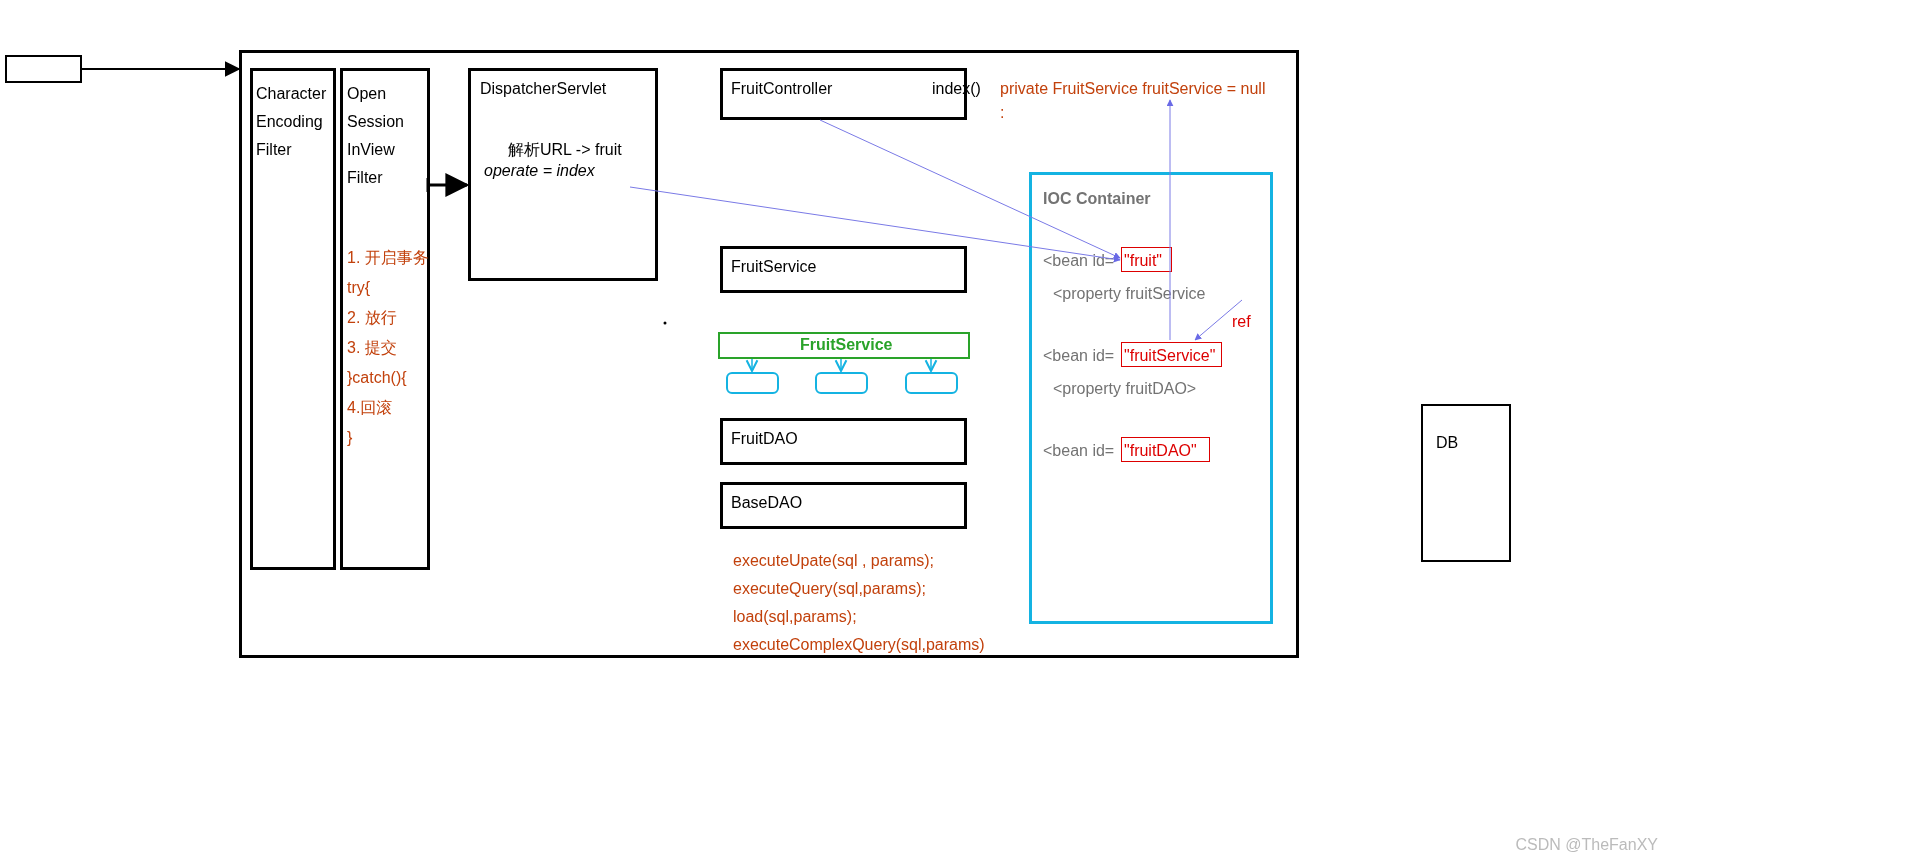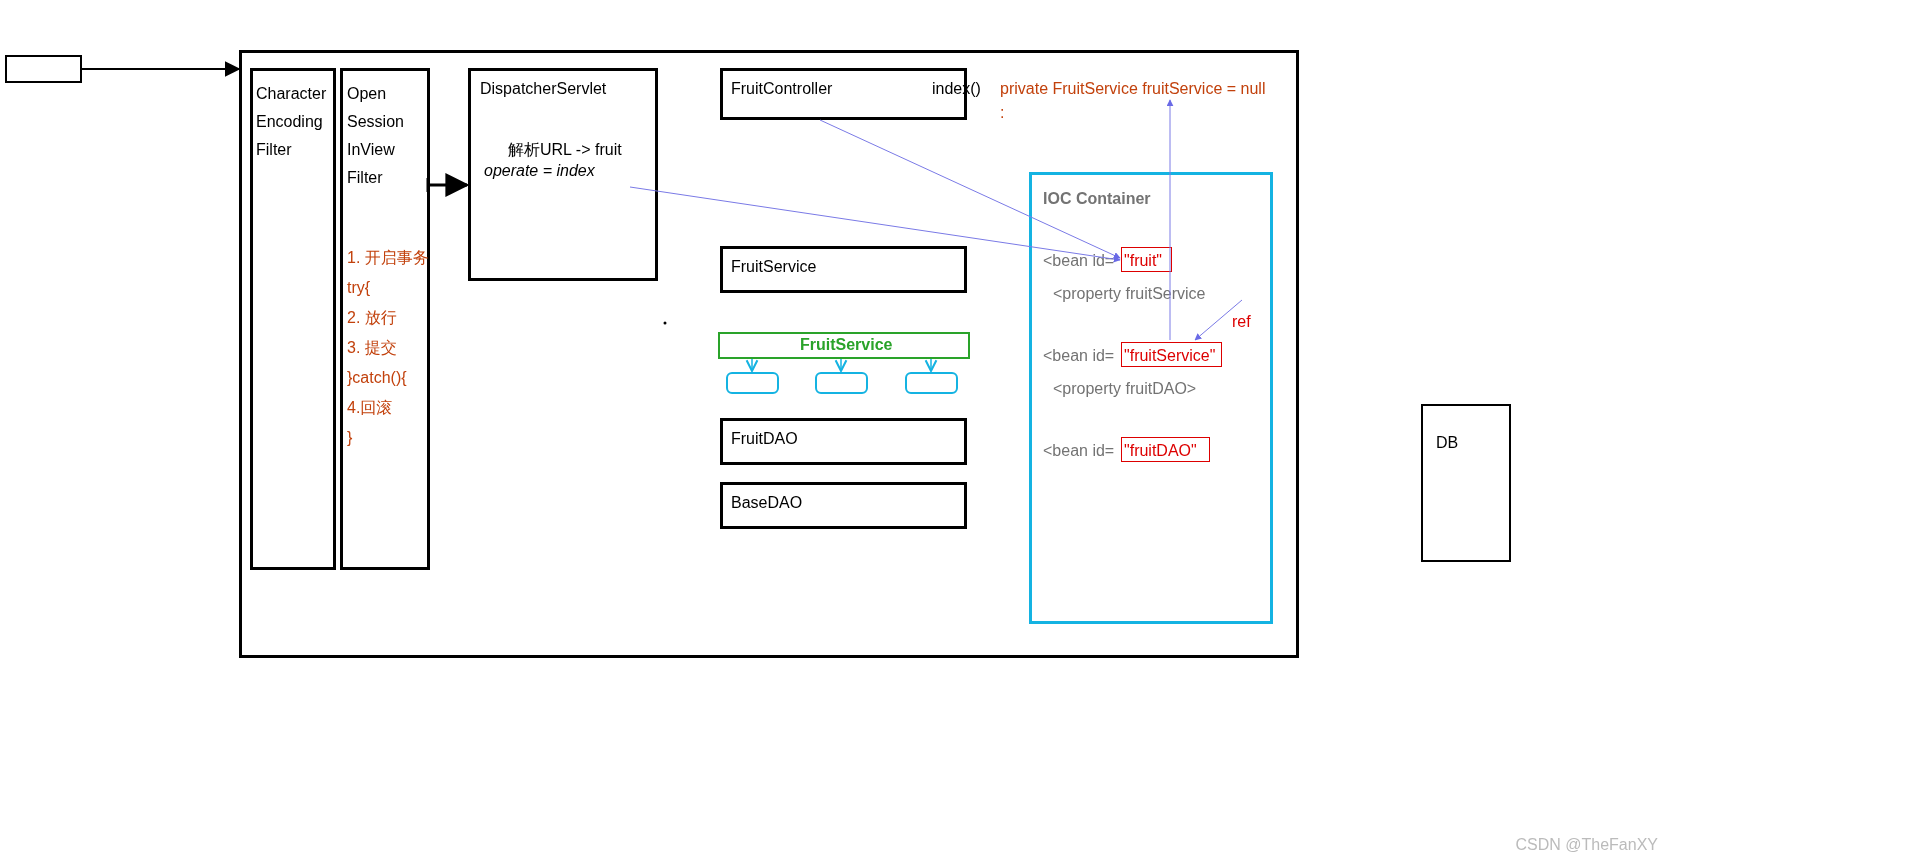--- a/index.html
+++ b/index.html
@@ -75,20 +75,24 @@
   <div class="cyanbox" style="left:726px; top:372px; width:53px; height:22px;"></div>
   <div class="cyanbox" style="left:815px; top:372px; width:53px; height:22px;"></div>
   <div class="cyanbox" style="left:905px; top:372px; width:53px; height:22px;"></div>
 
   <div class="box" style="left:720px; top:418px; width:247px; height:47px;"></div>
   <div class="label" style="left:731px; top:430px;">FruitDAO</div>
 
   <div class="box" style="left:720px; top:482px; width:247px; height:47px;"></div>
   <div class="label" style="left:731px; top:494px;">BaseDAO</div>
 
+  <div class="label blue" style="left:733px; top:547px; line-height:28px;">executeUpate(sql , params);
+executeQuery(sql,params);
+load(sql,params);
+executeComplexQuery(sql,params)</div>
 
   <div class="iocbox" style="left:1029px; top:172px; width:244px; height:452px;"></div>
   <div class="label cyan" style="left:1043px; top:190px; font-weight:bold;">IOC Container</div>
 
   <div class="label cyan" style="left:1043px; top:252px;">&lt;bean id=</div>
   <div class="redbox" style="left:1121px; top:247px; width:51px; height:25px;"></div>
   <div class="label red" style="left:1124px; top:252px;">"fruit"</div>
   <div class="label cyan" style="left:1053px; top:285px;">&lt;property fruitService</div>
   <div class="label red" style="left:1232px; top:285px;margin-top:28px;">ref</div>
 

